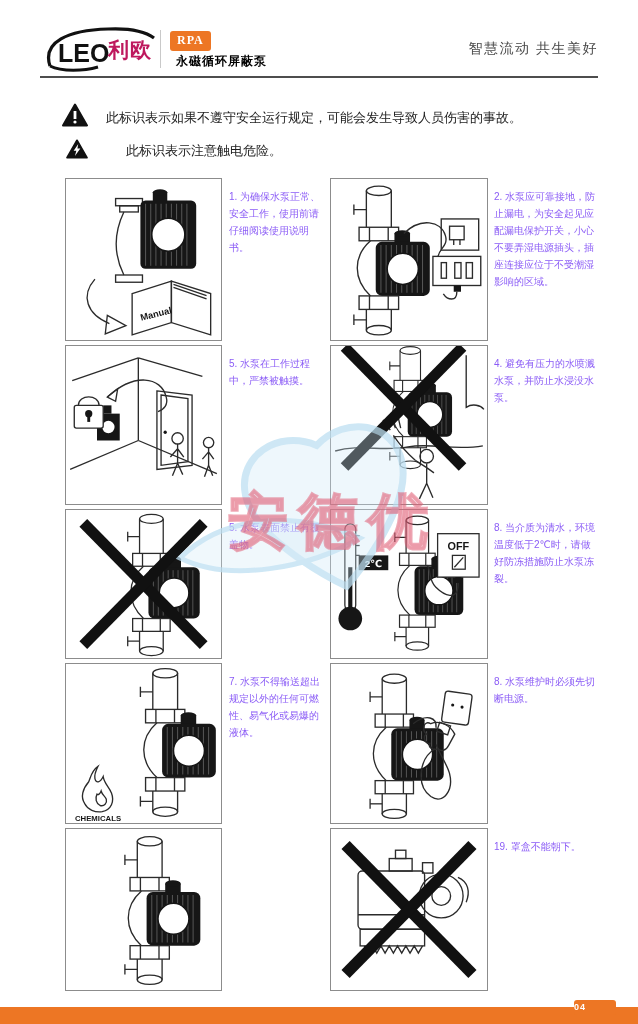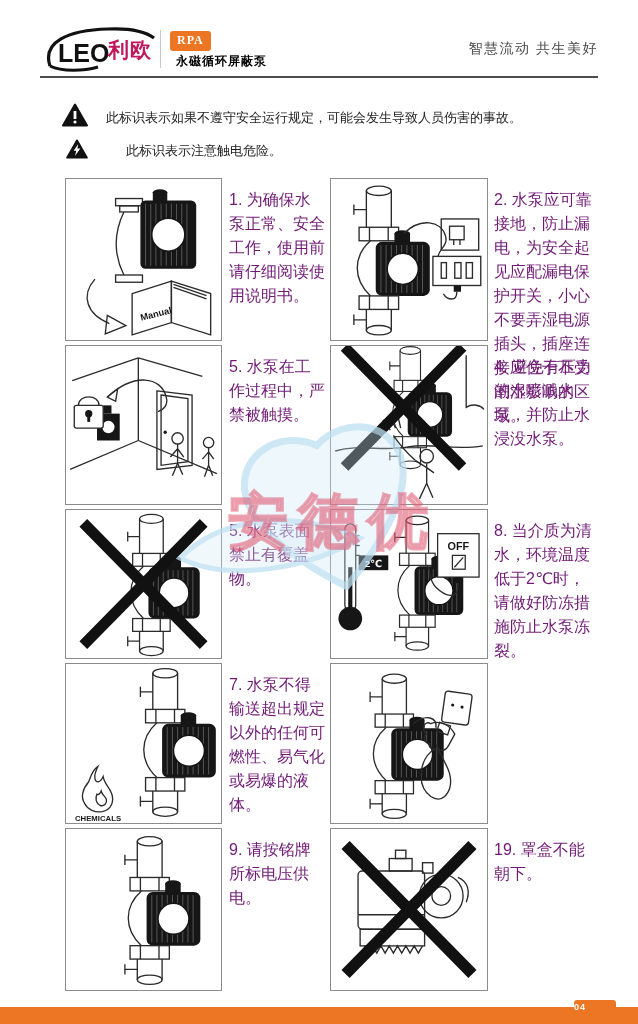--- a/index.html
+++ b/index.html
@@ -19,21 +19,21 @@
   .warn-tx1{position:absolute;left:106px;top:109px;width:480px;font-size:13px;color:#1d1d1d;}
   .warn-ic2{position:absolute;left:66px;top:139px;width:22px;height:20px;}
   .warn-tx2{position:absolute;left:106px;top:142px;width:480px;font-size:13px;color:#1d1d1d;margin-left:20px;}
 
   
   .row{position:absolute;left:0;width:638px;}
   .fig{position:absolute;top:0;border:1px solid #8c8c8c;background:#fff;box-sizing:border-box;}
   .fig svg{display:block;width:100%;height:100%;}
   .fig.c1{left:65px;width:157px;}
   .fig.c2{left:330px;width:158px;}
-  .cap{position:absolute;top:10px;font-size:16px;line-height:24px;color:#701a75;}
+  .cap{position:absolute;top:10px;font-size:10px;line-height:17px;color:#8b5cf6;}
   .cap.c1{left:229px;width:97px;}
   .cap.c2{left:494px;width:106px;}
 
   
   .wm{position:absolute;left:0;top:0;width:638px;height:760px;pointer-events:none;z-index:6;}
   .wm-heart{position:absolute;left:160px;top:408px;width:330px;height:260px;opacity:.75;}
   .wm-text{position:absolute;left:228px;top:482px;font-size:60px;font-weight:bold;letter-spacing:10px;
            color:rgba(224,90,114,0.20);-webkit-text-stroke:2px rgba(224,90,114,0.50);}
 
   
@@ -265,31 +265,31 @@
           </g>
         <rect x="108" y="26" width="26" height="30" rx="3" fill="#fff" stroke="#2b2b2b" stroke-width="1.3" transform="rotate(8 121 41)"></rect>
         <circle cx="117" cy="38" r="1.5" fill="#161616"></circle>
           <circle cx="126" cy="40" r="1.5" fill="#161616"></circle>
         <rect class="ln" x="103" y="56" width="11" height="9" transform="rotate(18 108 60)"></rect>
         <path class="ln" d="M96,56 C89,52 87,62 92,66 C88,68 90,75 95,75 C93,79 99,82 103,80 C105,83 111,82 113,77 L119,66 C115,58 105,52 96,56 Z"></path>
         <path class="ln" d="M79,56 C92,46 102,50 101,60"></path>
         <path class="ln" d="M101,76 C106,88 112,96 114,104 C118,120 108,134 96,126 C82,116 84,90 100,80"></path>
       </svg>
     </div>
+    <div class="cap c2">8. 水泵维护时必须先切断电源。</div>
   </div>
 
   <div class="row" style="top:828px;height:165px">
     <div class="fig c1" style="height:163px">
       <svg viewBox="0 0 150 150">
         <g transform="translate(10,0)">
             <use href="#sym-pumpV"></use>
           </g>
       </svg>
     </div>
-    <div class="cap c1">9. 请按铭牌所标电压供电。</div>
     <div class="fig c2" style="height:163px">
       <svg viewBox="0 0 150 150">
         <rect class="ln" x="26" y="38" width="64" height="56" rx="4"></rect>
         <line class="ln" x1="26" y1="80" x2="90" y2="80"></line>
         <circle class="ln" cx="106" cy="62" r="21"></circle>
           <circle class="ln" cx="106" cy="62" r="9"></circle>
         <path class="ln" d="M122,44 C132,48 134,58 130,68"></path>
         <rect class="ln" x="56" y="26" width="22" height="12"></rect>
           <rect class="ln" x="62" y="18" width="10" height="8"></rect>
         <rect class="ln" x="88" y="30" width="10" height="10"></rect>

